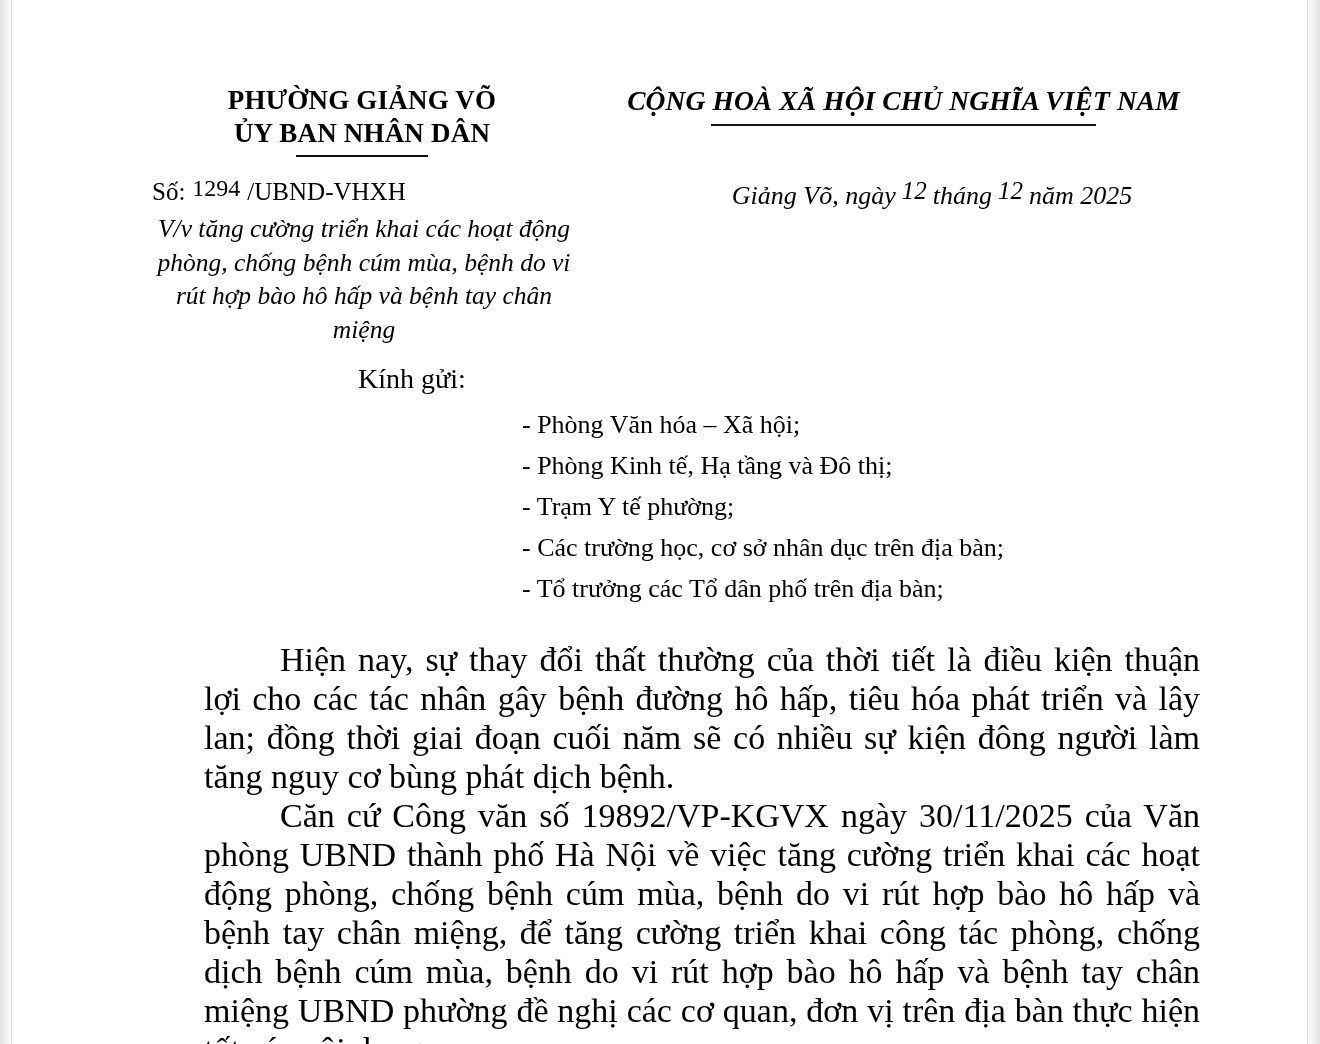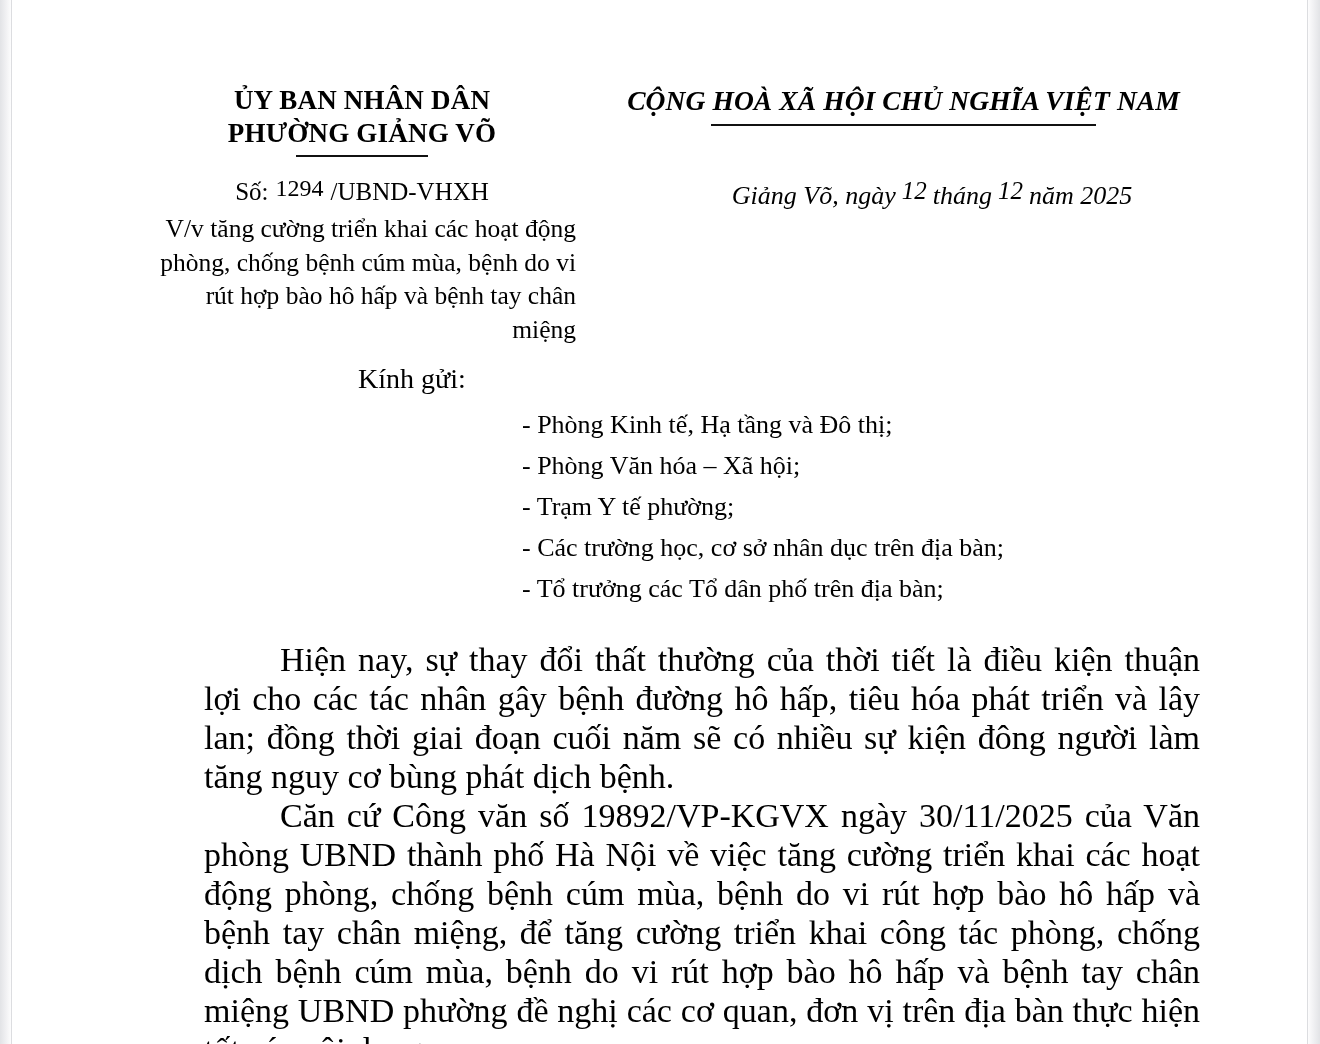--- a/index.html
+++ b/index.html
@@ -109,39 +109,40 @@
   }
   .rule-left { width: 132px; }
   .rule-right { width: 385px; margin-top: 6px; }
 
   
   .docnum {
     position: absolute;
     left: 140px;
     top: 176px;
     width: 420px;
-    text-align: center;
+    text-align: left;
     font-size: 25px;
     line-height: 32px;
     white-space: nowrap;
   }
   .docnum .inserted {
     font-size: 24px;
     position: relative;
     top: -4px;
     padding: 0 7px;
   }
   .subject {
     position: absolute;
     left: 140px;
     top: 212px;
     width: 424px;
-    text-align: right;
+    text-align: center;
     font-size: 25.5px;
     line-height: 33.5px;
+    font-style: italic;
   }
 
   
   .dateline {
     position: absolute;
     left: 620px;
     top: 180px;
     width: 600px;
     text-align: center;
     font-style: italic;
@@ -210,22 +211,22 @@
 
   <div class="page-edge-left"></div>
   <div class="page-edge-right"></div>
 
   <div class="page">
     <div class="sheet-inner">
 
       <div class="header">
 
         <div class="header-left">
+          <div class="org-line">PHƯỜNG GIẢNG VÕ</div>
           <div class="org-line">ỦY BAN NHÂN DÂN</div>
-          <div class="org-line">PHƯỜNG GIẢNG VÕ</div>
           <div class="rule rule-left"></div>
         </div>
 
         <div class="header-right">
           <div class="nation-line1">CỘNG HOÀ XÃ HỘI CHỦ NGHĨA VIỆT NAM</div>
           <div class="rule rule-right"></div>
         </div>
 
       </div>
 
@@ -235,22 +236,22 @@
 
       <div class="subject">V/v tăng cường triển khai các hoạt động phòng, chống bệnh cúm mùa, bệnh do vi rút hợp bào hô hấp và bệnh tay chân miệng</div>
 
       <div class="dateline">
         <span>Giảng Võ, ngày</span><span class="inserted">12</span><span>tháng</span><span class="inserted">12</span><span>năm 2025</span>
       </div>
 
       <div class="kinh-gui">Kính gửi:</div>
 
       <div class="recipients">
+        <div class="recipient">- Phòng Văn hóa – Xã hội;</div>
         <div class="recipient">- Phòng Kinh tế, Hạ tầng và Đô thị;</div>
-        <div class="recipient">- Phòng Văn hóa – Xã hội;</div>
         <div class="recipient">- Trạm Y tế phường;</div>
         <div class="recipient">- Các trường học, cơ sở nhân dục trên địa bàn;</div>
         <div class="recipient">- Tổ trưởng các Tổ dân phố trên địa bàn;</div>
       </div>
 
       <div class="body">
         <p>Hiện nay, sự thay đổi thất thường của thời tiết là điều kiện thuận lợi cho các tác nhân gây bệnh đường hô hấp, tiêu hóa phát triển và lây lan; đồng thời giai đoạn cuối năm sẽ có nhiều sự kiện đông người làm tăng nguy cơ bùng phát dịch bệnh.</p>
         <p>Căn cứ Công văn số 19892/VP-KGVX ngày 30/11/2025 của Văn phòng UBND thành phố Hà Nội về việc tăng cường triển khai các hoạt động phòng, chống bệnh cúm mùa, bệnh do vi rút hợp bào hô hấp và bệnh tay chân miệng, để tăng cường triển khai công tác phòng, chống dịch bệnh cúm mùa, bệnh do vi rút hợp bào hô hấp và bệnh tay chân miệng UBND phường đề nghị các cơ quan, đơn vị trên địa bàn thực hiện tốt các nội dung sau:</p>
 
         <div class="heading-num">

